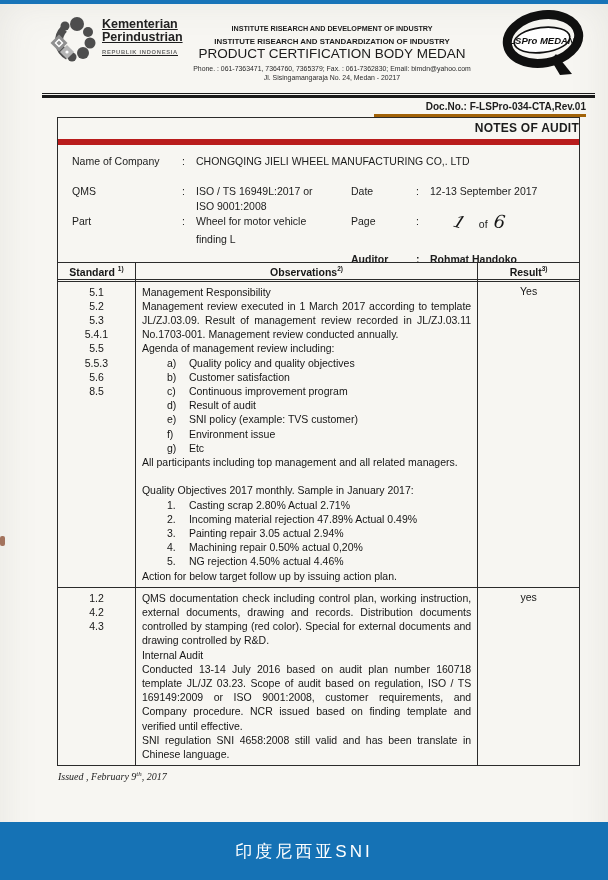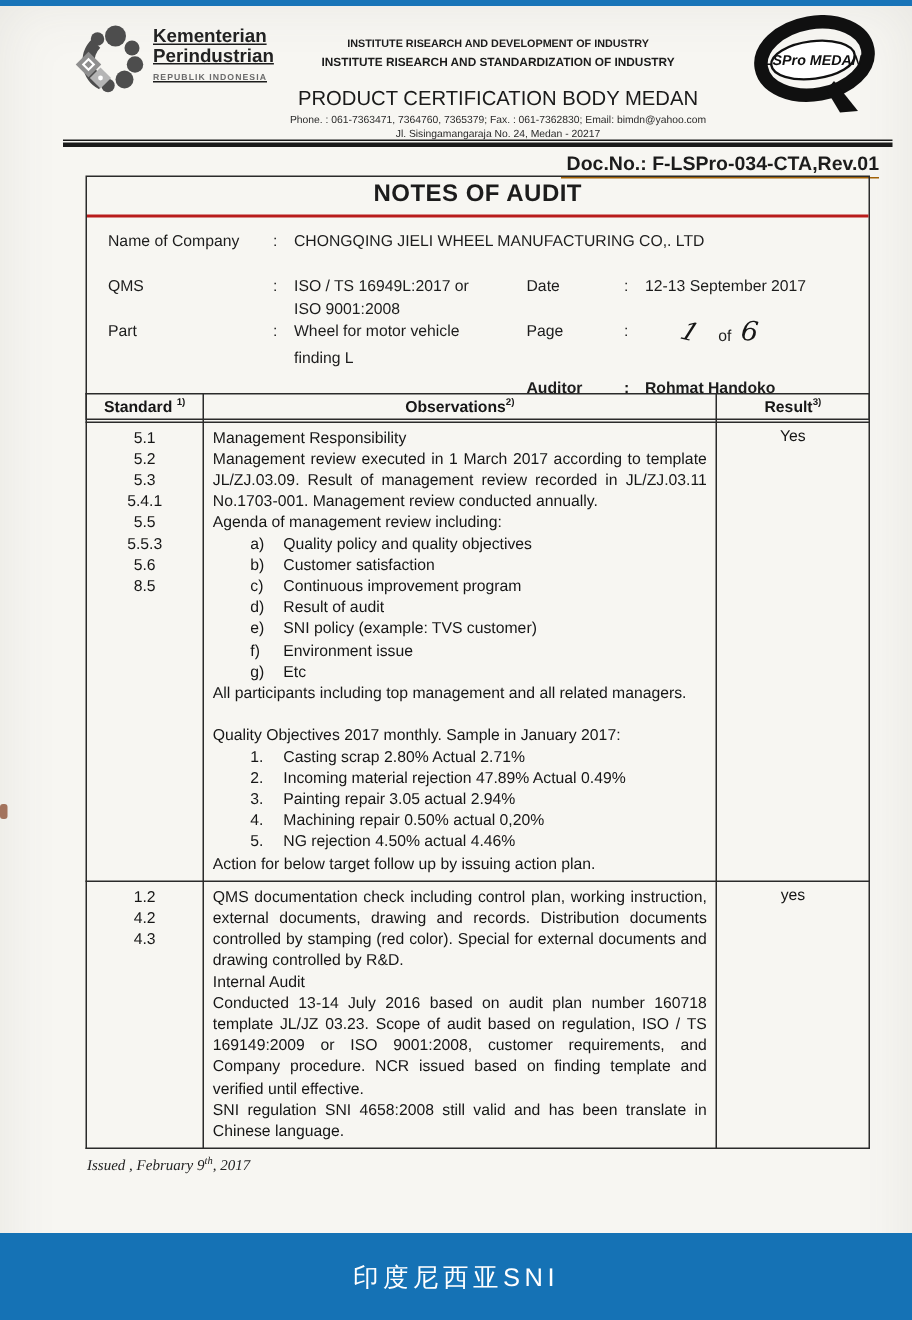--- a/index.html
+++ b/index.html
@@ -10,33 +10,33 @@
     box-shadow: inset 0 0 40px rgba(90,85,75,.10);
   }
   .topbar{position:absolute;top:0;left:0;width:608px;height:4px;background:#1874b8;}
   
   .ministry-logo{position:absolute;left:50px;top:16px;width:48px;height:48px;}
   .ministry-text{position:absolute;left:102px;top:18px;line-height:13px;text-decoration:underline;}
   .ministry-name{font-size:12.5px;font-weight:bold;color:#222;}
   .ministry-sub{font-size:5.8px;letter-spacing:.12em;color:#6a6a6a;margin-top:2px;font-weight:bold;}
   .center-head{position:absolute;left:178px;top:24px;width:308px;text-align:center;}
   .org1{font-size:7.2px;font-weight:bold;margin-bottom:4px;white-space:nowrap;}
-  .org2{font-size:7.9px;font-weight:bold;margin-bottom:12px;white-space:nowrap;}
+  .org2{font-size:7.9px;font-weight:bold;margin-bottom:0;white-space:nowrap;}
   .org3{font-size:13.5px;margin-bottom:4px;white-space:nowrap;color:#1a1a1a;}
   .contact{font-size:6.9px;color:#2a2a2a;margin-bottom:2px;white-space:nowrap;}
   .address{font-size:6.9px;color:#2a2a2a;white-space:nowrap;}
   .q-logo{position:absolute;left:498px;top:10px;width:90px;height:70px;}
   .rule{position:absolute;left:42px;top:93px;width:553px;}
   .rule .thin{height:1px;background:#1a1a1a;}
   .rule .thick{height:3px;background:#1a1a1a;margin-top:1px;}
   .docno{position:absolute;top:101px;right:22px;width:212px;text-align:right;
-    font-size:13px;font-weight:bold;border-bottom:1px solid #a16207;padding-bottom:2px;white-space:nowrap;}
+    font-size:10px;font-weight:bold;border-bottom:3px solid #a16207;padding-bottom:2px;white-space:nowrap;}
   
   .notes-box{position:absolute;left:57px;top:117px;width:521px;border:1px solid #2b2b2b;background:transparent;}
-  .notes-title{font-size:16px;font-weight:bold;text-align:center;padding:3px 0 4px;border-bottom:2px solid #b91c1c;letter-spacing:.02em;}
+  .notes-title{font-size:12px;font-weight:bold;text-align:right;padding:3px 0 4px;border-bottom:6px solid #b91c1c;letter-spacing:.02em;}
   .info-grid{display:grid;grid-template-columns:110px 14px 155px 65px 14px 1fr;
     padding:9px 12px 12px 14px;font-size:10.5px;line-height:15px;}
   .info-grid div{min-height:15px;}
   .spacer-row{grid-column:1 / 7;height:15px;}
   .company-val{grid-column:3 / 7;}
   .pt4{padding-top:5px;font-weight:bold;}
   .hw{font-family:"DejaVu Serif", serif;font-style:italic;font-size:17px;line-height:15px;
       display:inline-block;transform:rotate(9deg);color:#161616;}
   .hw-first{margin-left:24px;margin-right:14px;transform:rotate(14deg) skewX(-8deg);}
   .hw-total{margin-left:6px;transform:rotate(6deg);font-size:18px;}

